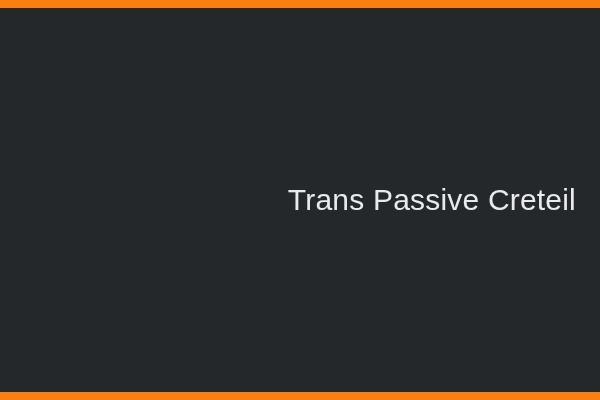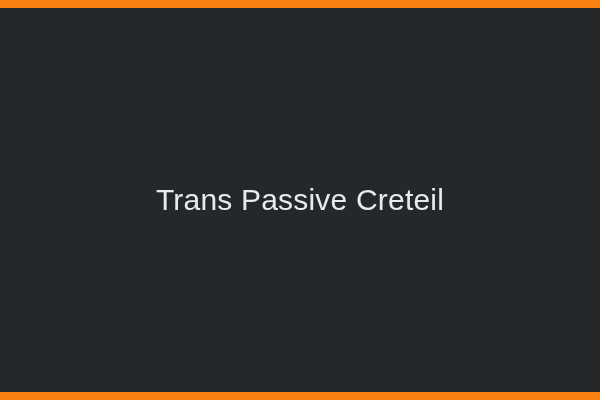--- a/index.html
+++ b/index.html
@@ -42,21 +42,21 @@
 
   
   .caption-area {
     position: absolute;
     left: 0;
     top: 0;
     width: 100%;
     height: 100%;
     display: flex;
     align-items: center;
-    justify-content: center;
+    justify-content: flex-end;
     padding: 0 24px;
     box-sizing: border-box;
     border-radius: 30px;
   }
 
   .caption-text {
     color: #e8eaec;
     font-family: "Liberation Sans", sans-serif;
     font-size: 30px;
     font-weight: 400;

